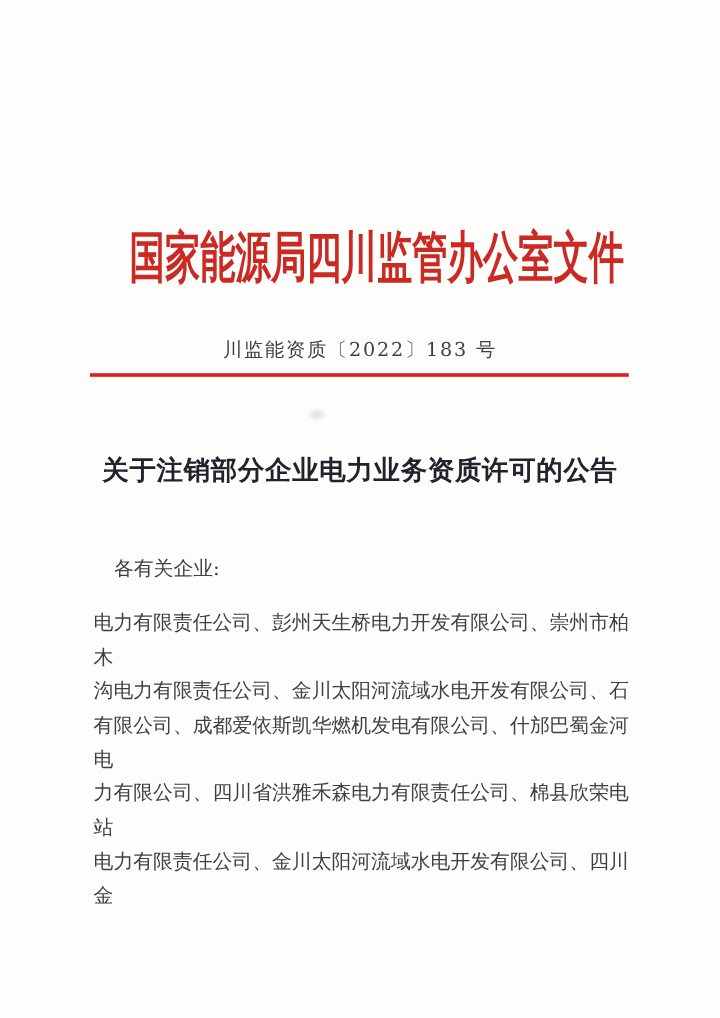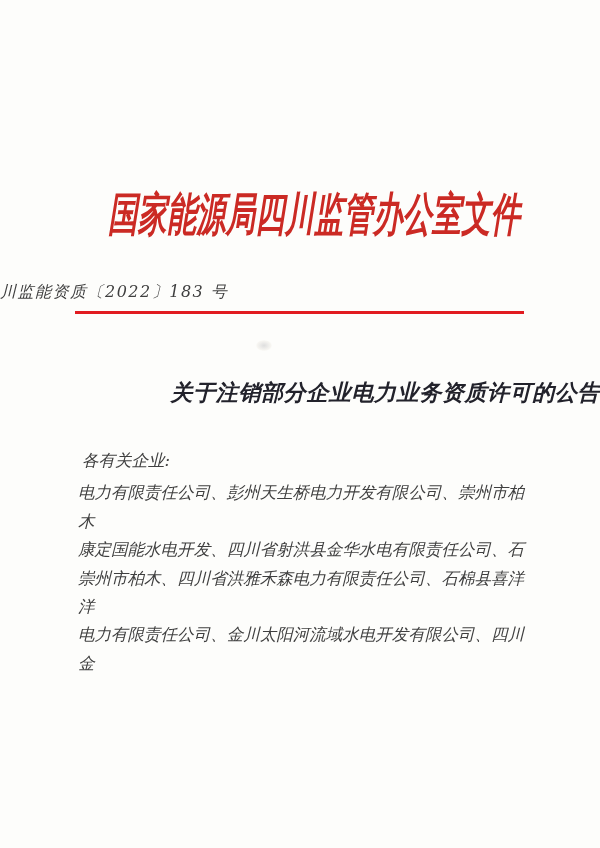--- a/index.html
+++ b/index.html
@@ -9,38 +9,38 @@
     --body-ink:#3f3f3f;
     --title-ink:#22222b;
   }
   html,body{margin:0;padding:0;background:#ffffff;}
   .page{
     position:relative;
     width:600px;height:848px;
     background:var(--paper);
     overflow:hidden;
     font-family:"DejaVu Serif","Liberation Serif",serif;
-    font-style:italic;
   }
   .letterhead{
     position:absolute;
     top:188px;left:0;width:600px;height:52px;
     margin:0;
     text-align:center;
     white-space:nowrap;
     font-size:46px;line-height:52px;
     font-weight:bold;
     color:var(--letterhead-red);
     transform:scaleX(0.64);
     transform-origin:50% 50%;
     letter-spacing:0px;
   }
   .doc-number{
     position:absolute;
     top:282px;left:0;width:600px;
+    text-align:center;
     font-size:16px;line-height:20px;
     color:var(--body-ink);
     letter-spacing:1.5px;
   }
   .red-rule{
     position:absolute;
     top:311px;left:75px;
     width:449px;height:3px;
     background:var(--rule-red);
   }
@@ -48,37 +48,37 @@
     position:absolute;
     top:340px;left:256px;
     width:16px;height:11px;
     background:radial-gradient(ellipse at center, rgba(150,150,155,0.30), rgba(200,190,170,0.12) 60%, rgba(255,255,255,0) 75%);
     border-radius:50%;
   }
   .notice-title{
     position:absolute;
     top:378px;left:0;width:600px;
     margin:0;
-    text-align:right;
+    text-align:center;
     font-size:22px;line-height:28px;
     font-weight:bold;
     color:var(--title-ink);
     letter-spacing:0.6px;
     white-space:nowrap;
   }
   .body-block{
     position:absolute;
     top:443px;left:78px;
     width:446px;
     font-size:16.5px;
     line-height:28.4px;
     color:var(--body-ink);
   }
   .salutation{
-    margin:4px;
+    margin:17px;
     text-align:left;
   }
   .company-line{
     text-align:justify;
     text-align-last:justify;
     -moz-text-align-last:justify;
   }
   .company-line.indent{
     padding-left:33px;
   }
@@ -95,19 +95,20 @@
   <div class="red-rule"></div>
 
   <div class="scan-artifact"></div>
 
   <h2 class="notice-title">关于注销部分企业电力业务资质许可的公告</h2>
 
   <div class="body-block">
     <p class="salutation">各有关企业:</p>
     <div>
         <div class="company-line">电力有限责任公司、彭州天生桥电力开发有限公司、崇州市柏木</div>
-        <div class="company-line">康定国能水电开发、四川省射洪县金华水电有限责任公司、石</div>
-        <div class="company-line">崇州市柏木、四川省洪雅禾森电力有限责任公司、石棉县喜洋洋</div>
+        <div class="company-line">沟电力有限责任公司、金川太阳河流域水电开发有限公司、石</div>
+        <div class="company-line">有限公司、成都爱依斯凯华燃机发电有限公司、什邡巴蜀金河电</div>
+        <div class="company-line">力有限公司、四川省洪雅禾森电力有限责任公司、棉县欣荣电站</div>
         <div class="company-line">电力有限责任公司、金川太阳河流域水电开发有限公司、四川金</div>
       </div>
   </div>
 
 </div>
 
 </body></html>

